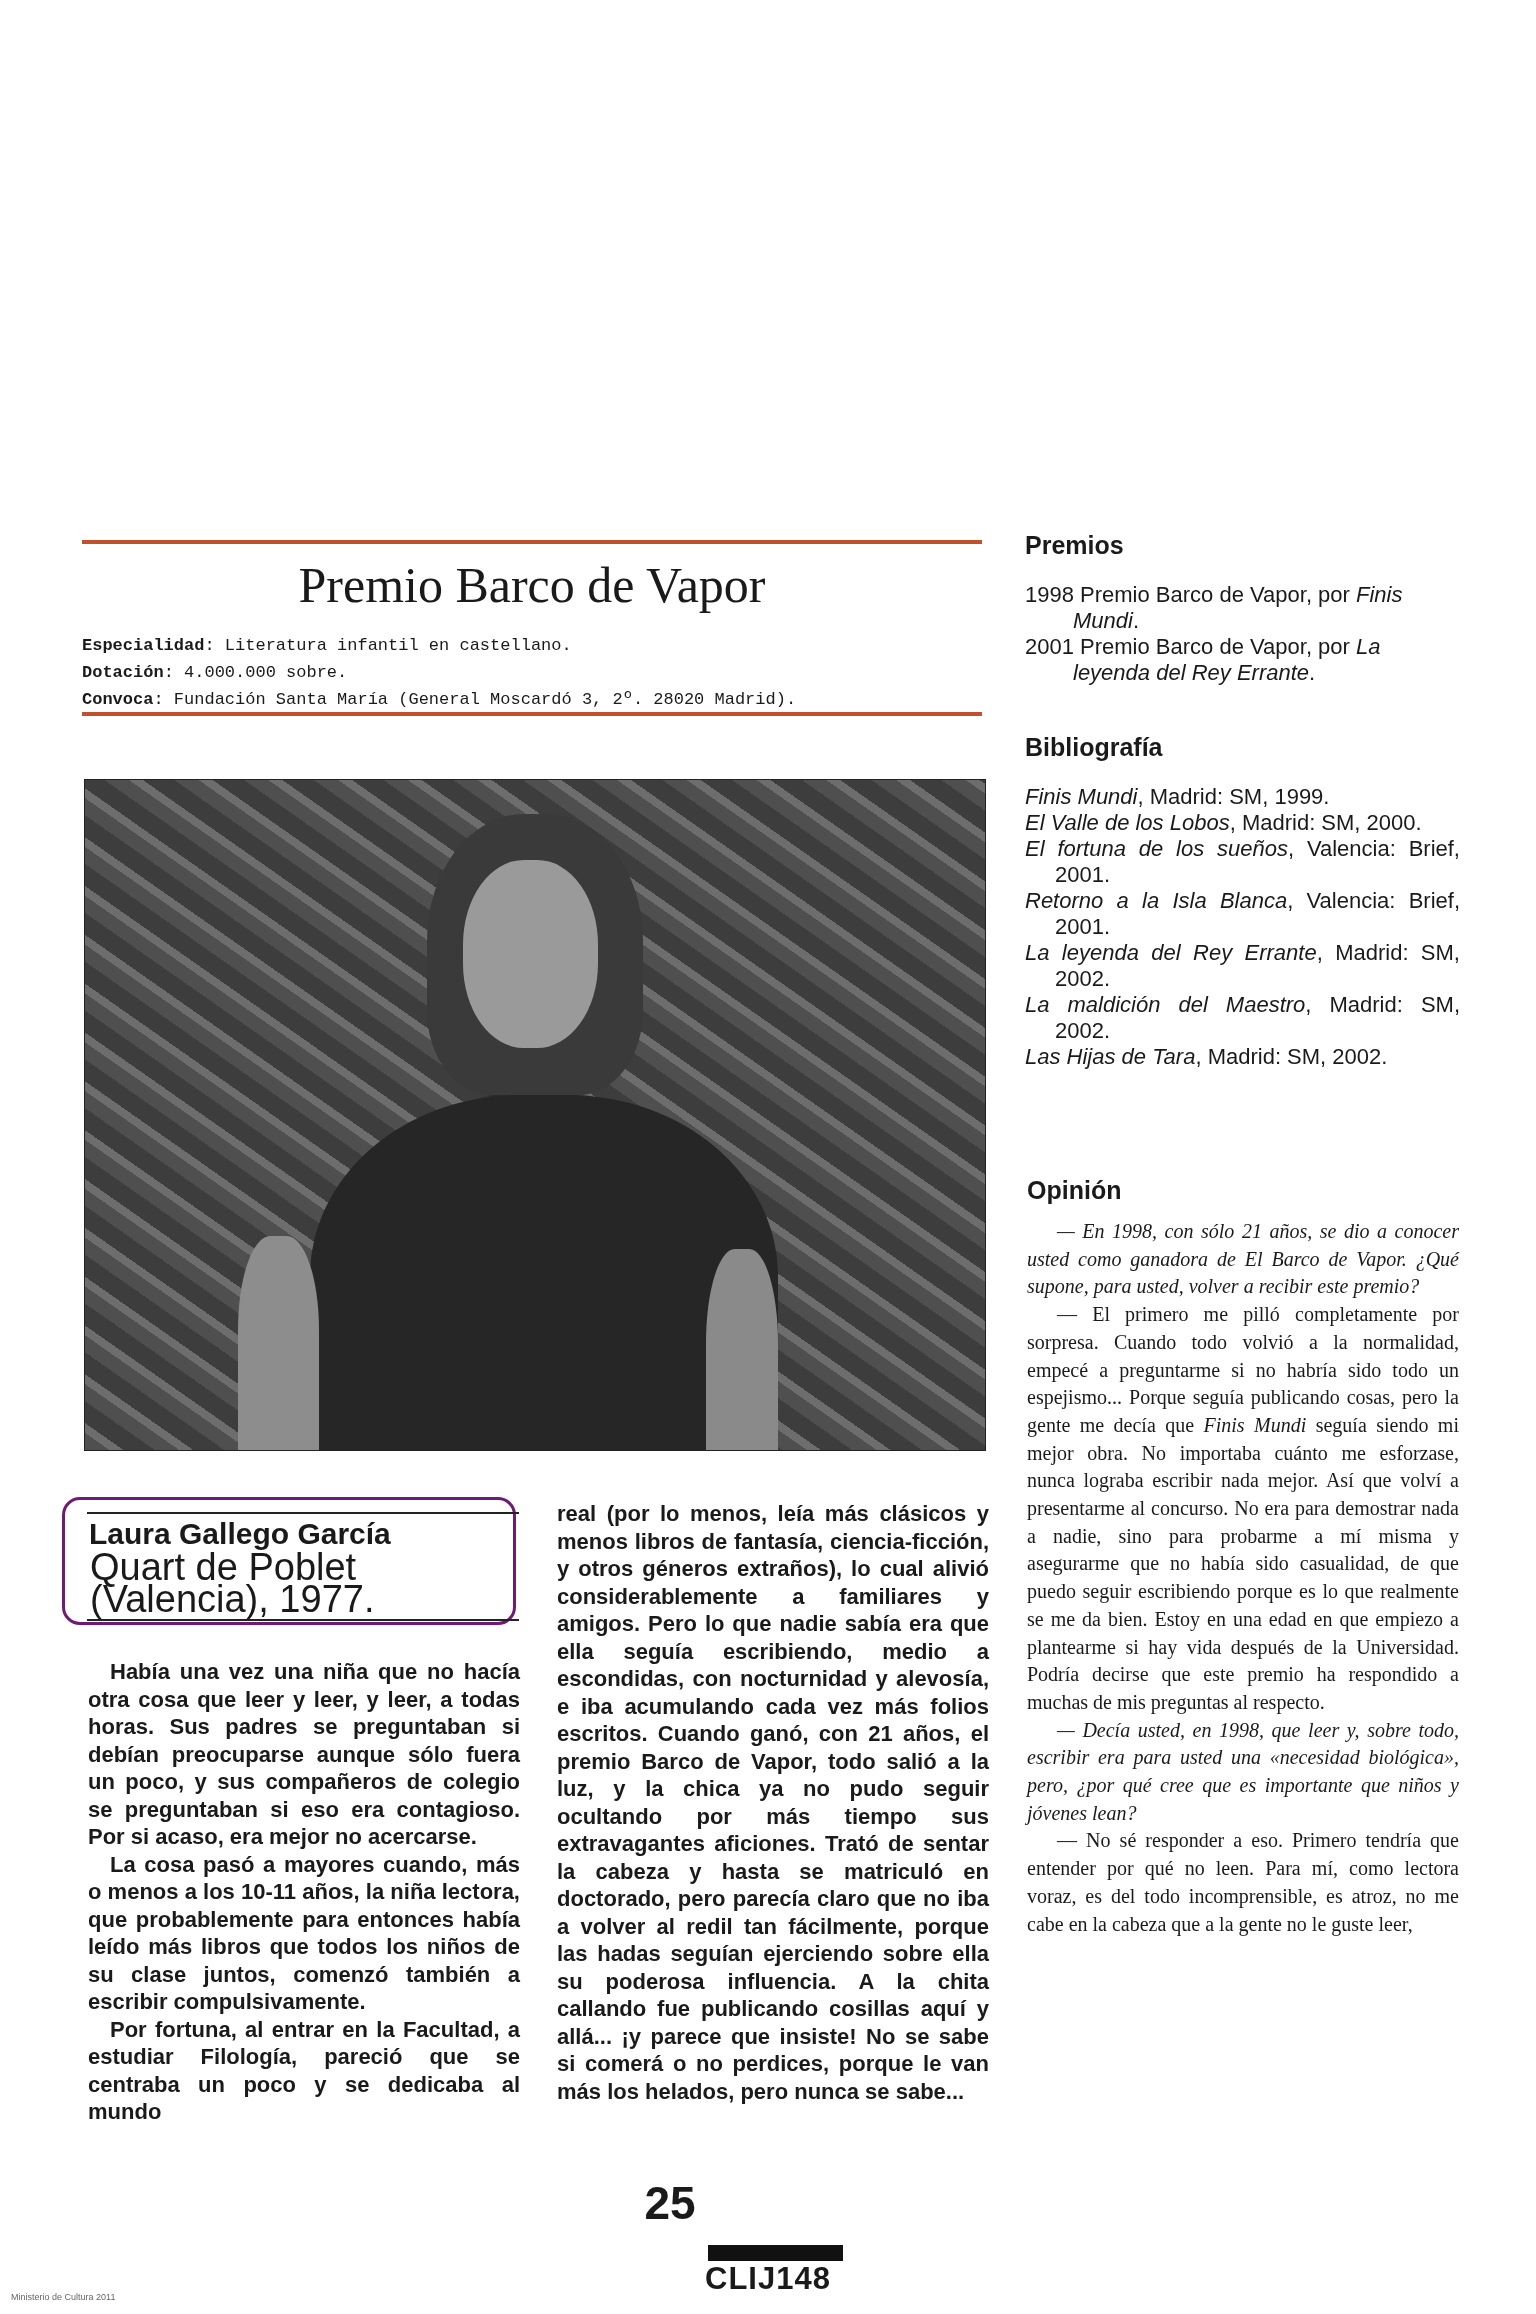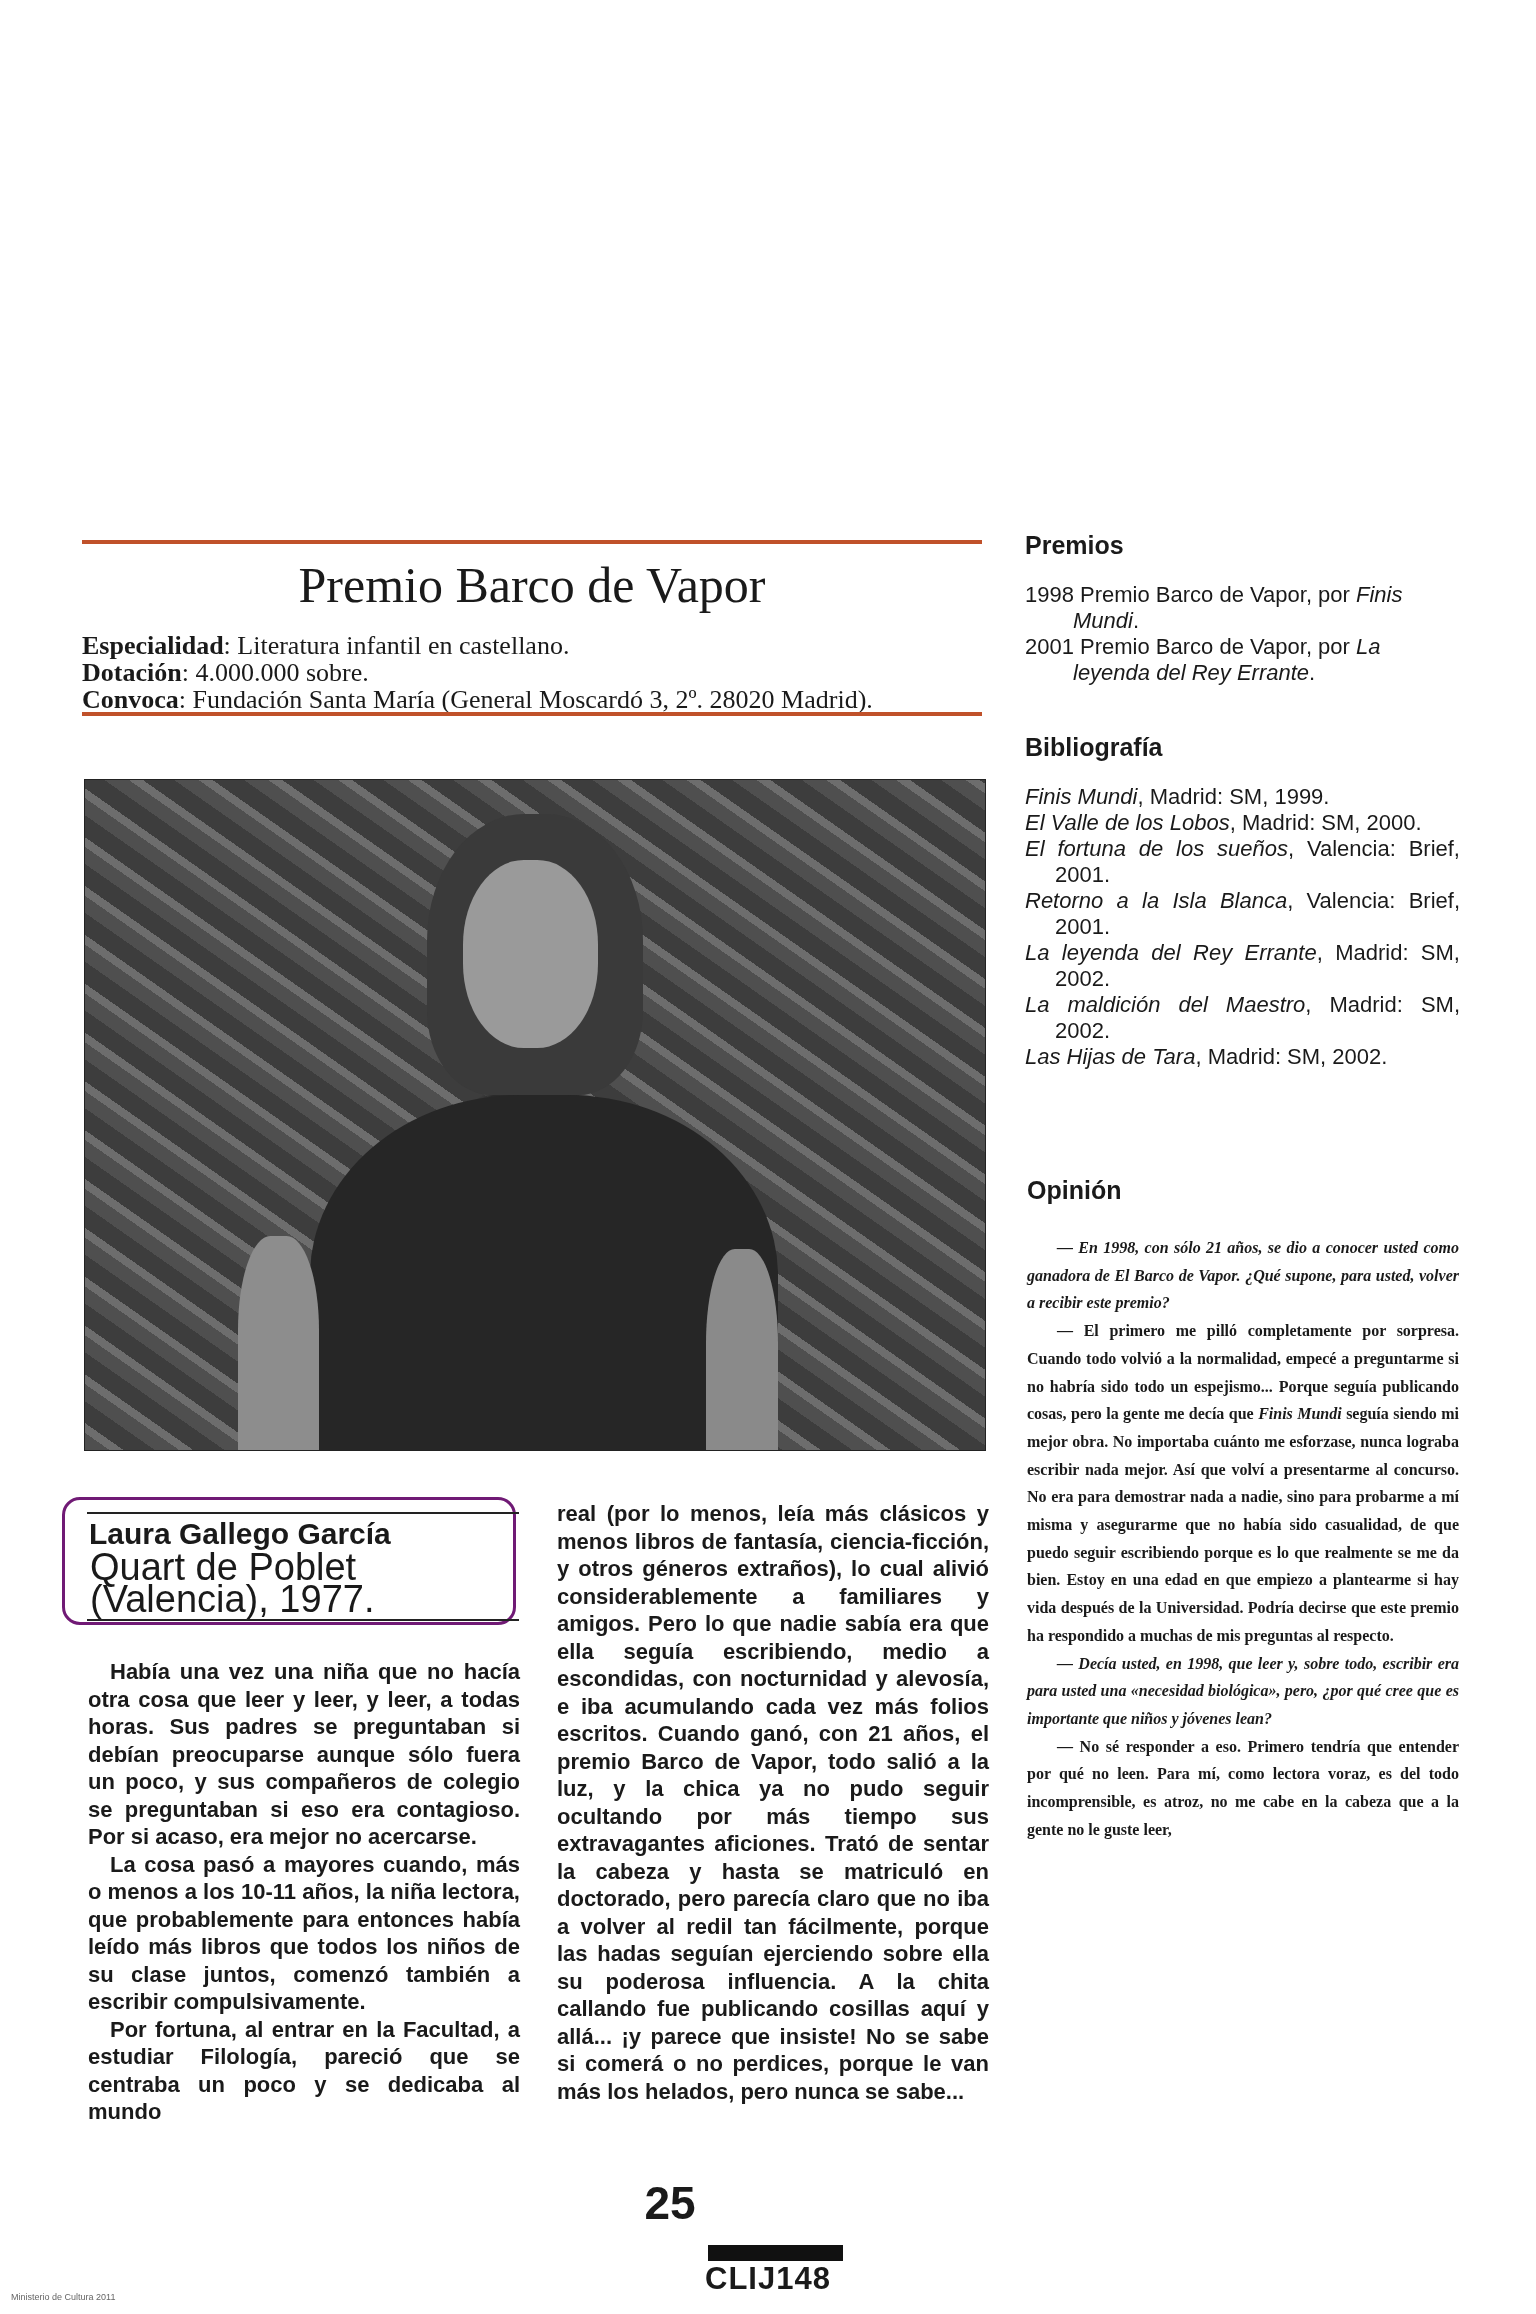--- a/index.html
+++ b/index.html
@@ -11,21 +11,21 @@
   .sans { font-family: "Liberation Sans", "DejaVu Sans", sans-serif; }
 
   
   #prize-box { position: absolute; left: 82px; top: 540px; width: 900px; height: 180px; }
   .orange-rule { position: absolute; left: 0; width: 900px; height: 4px; background: #c0512a; }
   #prize-title {
     position: absolute; top: 15px; left: 0; width: 900px; text-align: center;
     font-size: 50px; line-height: 60px; color: #1a1a1a;
   }
   #prize-details {
-    position: absolute; top: 92px; left: 0; font-size: 26px; line-height: 27px;
+    position: absolute; top: 92px; left: 0; font-size: 17px; line-height: 27px; font-family: Liberation Mono, monospace;
   }
   #prize-details b { font-weight: bold; }
 
   
   #right-col { position: absolute; left: 1025px; top: 530px; width: 435px; }
   .section-heading { font-size: 25px; font-weight: bold; line-height: 30px; margin: 0; }
   .sidelist { font-size: 22px; line-height: 26px; margin: 0; padding: 0; list-style: none; }
   .sidelist li { padding-left: 48px; text-indent: -48px; }
   .biblist li { padding-left: 30px; text-indent: -30px; }
   .justify { text-align: justify; }
@@ -66,21 +66,21 @@
 
   
   .body-col { position: absolute; font-size: 22px; line-height: 27.5px; text-align: justify; font-weight: bold; }
   .body-col p { margin: 0; text-indent: 22px; }
   #col-left { left: 88px; top: 1658px; width: 432px; }
   #col-mid { left: 557px; top: 1500px; width: 432px; }
   #col-mid p { text-indent: 0; }
 
   
   #opinion { position: absolute; left: 1027px; top: 1175px; width: 432px; }
-  #opinion-body { margin-top: 29px; font-size: 16px; line-height: 27.7px; text-align: justify; font-weight: bold; }
+  #opinion-body { margin-top: 13px; font-size: 20px; line-height: 27.7px; text-align: justify; }
   #opinion-body p { margin: 0; text-indent: 30px; }
   #opinion-body p.q { font-style: italic; }
 
   
   #page-number {
     position: absolute; left: 0; width: 1340px; top: 2180px; text-align: center;
     font-size: 46px; font-weight: bold; line-height: 46px;
   }
   #footer-bar { position: absolute; left: 708px; top: 2245px; width: 135px; height: 16px; background: #111; }
   #magazine-id {

